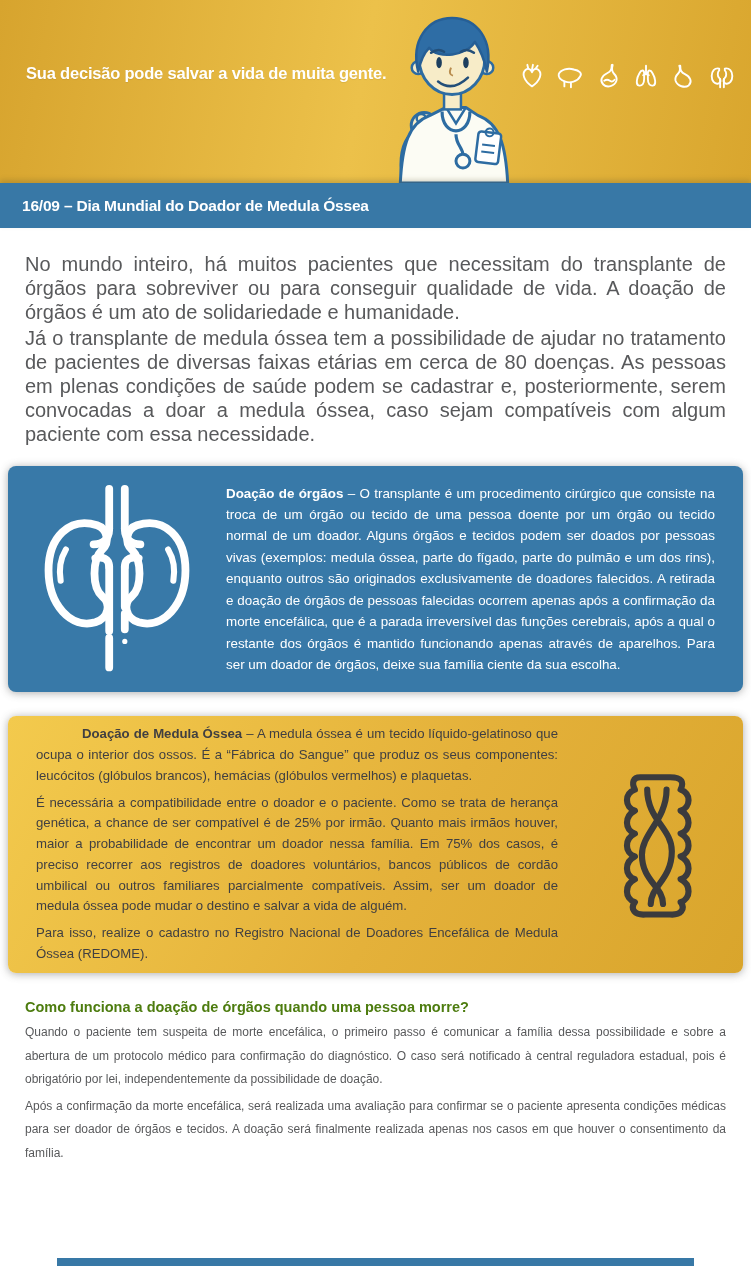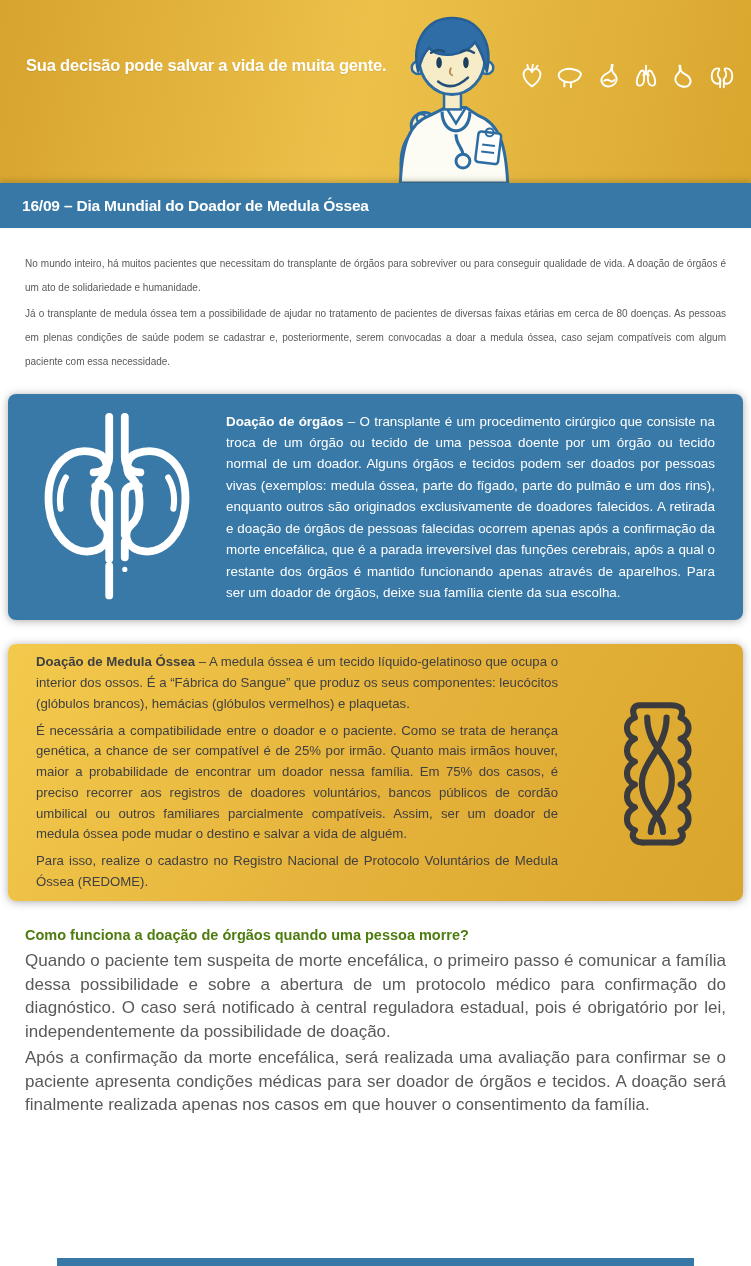--- a/index.html
+++ b/index.html
@@ -10,21 +10,21 @@
     font-family:"Liberation Sans", sans-serif;
   }
 
   
   .banner {
     position:relative; height:183px;
     background:linear-gradient(100deg,#d7a42e 0%,#ecc14a 48%,#d9a62e 100%);
     overflow:hidden;
   }
   .tagline {
-    position:absolute; left:26px; top:56px;
+    position:absolute; left:26px; top:64px;
     color:#ffffff; font-size:16.5px; font-weight:bold; letter-spacing:-0.2px;
     text-shadow:0 1px 1px rgba(0,0,0,0.08);
   }
   .doctor { position:absolute; left:372px; top:6px; }
   .organ-icons { position:absolute; right:14px; top:62px; display:flex; gap:8px; }
   .organ-icons svg { display:block; }
 
   
   .datebar {
     position:relative; height:45px; background:#3878a6;
@@ -39,21 +39,21 @@
   .date-right { left:410px; }
 
   
   .intro { padding:24px 25px 0 25px; }
   .intro h1 {
     font-size:23.5px; font-weight:normal; color:#4187b3;
     letter-spacing:-0.3px; white-space:nowrap; margin-bottom:16px;
   }
   .intro h1 b { font-weight:bold; }
   .body-p {
-    color:#58595b; font-size:10px; line-height:24px;
+    color:#58595b; font-size:20px; line-height:24px;
     text-align:justify; margin-bottom:2px;
   }
 
   
   .box {
     margin:0 8px; border-radius:8px;
     box-shadow:0 1px 9px rgba(70,70,70,0.45);
     display:flex; align-items:center; overflow:hidden;
   }
   .blue-box { margin-top:20px; height:226px; background:#3879a8; color:#ffffff; }
@@ -65,28 +65,28 @@
     margin-top:24px; height:257px;
     background:linear-gradient(120deg,#f3ca4d 0%,#e4b13a 55%,#d9a52c 100%);
     color:#403f41;
   }
   .gold-box .box-text {
     width:560px; padding-left:28px; padding-right:10px;
     font-size:13.2px; line-height:20.8px; text-align:justify;
   }
   .gold-box .box-text p { margin-bottom:6px; }
   .gold-box .box-text p:last-child { margin-bottom:0; }
-  .gold-box b { font-weight:bold; }
+  .gold-box b { font-weight:bold;margin-left:46px; }
   .gold-box .box-icon { flex:1; display:flex; justify-content:center; align-items:center; }
 
   
   .how { padding:26px 25px 0 25px; }
   .how h2 { font-size:14.5px; font-weight:bold; color:#4d7c0f; margin-bottom:6px; }
   .how p {
-    color:#58595b; font-size:17px; line-height:23.5px;
+    color:#58595b; font-size:12px; line-height:23.5px;
     text-align:justify; margin-bottom:3px;
   }
 
   
   .footer-rule {
     position:absolute; left:57px; bottom:0; width:637px; height:8px;
     background:#3878a6;
   }
 </style>
 </head>
@@ -187,21 +187,21 @@
     </div>
     <div class="box-text">
       <p><b>Doação de órgãos</b><span> – O transplante é um procedimento cirúrgico que consiste na troca de um órgão ou tecido de uma pessoa doente por um órgão ou tecido normal de um doador. Alguns órgãos e tecidos podem ser doados por pessoas vivas (exemplos: medula óssea, parte do fígado, parte do pulmão e um dos rins), enquanto outros são originados exclusivamente de doadores falecidos. A retirada e doação de órgãos de pessoas falecidas ocorrem apenas após a confirmação da morte encefálica, que é a parada irreversível das funções cerebrais, após a qual o restante dos órgãos é mantido funcionando apenas através de aparelhos. Para ser um doador de órgãos, deixe sua família ciente da sua escolha.</span></p>
     </div>
   </section>
 
   <section class="box gold-box">
     <div class="box-text">
       <p><b>Doação de Medula Óssea</b><span> – A medula óssea é um tecido líquido-gelatinoso que ocupa o interior dos ossos. É a “Fábrica do Sangue” que produz os seus componentes: leucócitos (glóbulos brancos), hemácias (glóbulos vermelhos) e plaquetas.</span></p>
       <p>É necessária a compatibilidade entre o doador e o paciente. Como se trata de herança genética, a chance de ser compatível é de 25% por irmão. Quanto mais irmãos houver, maior a probabilidade de encontrar um doador nessa família. Em 75% dos casos, é preciso recorrer aos registros de doadores voluntários, bancos públicos de cordão umbilical ou outros familiares parcialmente compatíveis. Assim, ser um doador de medula óssea pode mudar o destino e salvar a vida de alguém.</p>
-      <p>Para isso, realize o cadastro no Registro Nacional de Protocolo Voluntários de Medula Óssea (REDOME).</p>
+      <p>Para isso, realize o cadastro no Registro Nacional de Doadores Encefálica de Medula Óssea (REDOME).</p>
     </div>
     <div class="box-icon">
       <svg width="102" height="172" viewBox="0 0 116 182" fill="none" stroke="#3b3b3d" stroke-width="7" stroke-linecap="round" stroke-linejoin="round">
         <path d="M40 14 L74 14 C88 14 90 20 86 28 C98 32 98 48 86 52 C98 58 98 74 86 78 C98 84 98 100 86 104 C98 110 98 126 86 130 C98 136 98 152 86 156 C92 164 86 171 74 170 L46 170 C34 171 28 164 34 156 C22 152 22 136 34 130 C22 126 22 110 34 104 C22 100 22 84 34 78 C22 74 22 58 34 52 C22 48 22 32 34 28 C30 20 32 14 40 14 Z"></path>
         <path d="M48 28 C48 62 76 72 76 98 C76 130 52 138 52 158"></path>
         <path d="M70 28 C70 62 42 78 42 102 C42 132 66 138 66 158"></path>
       </svg>
     </div>
   </section>
 

